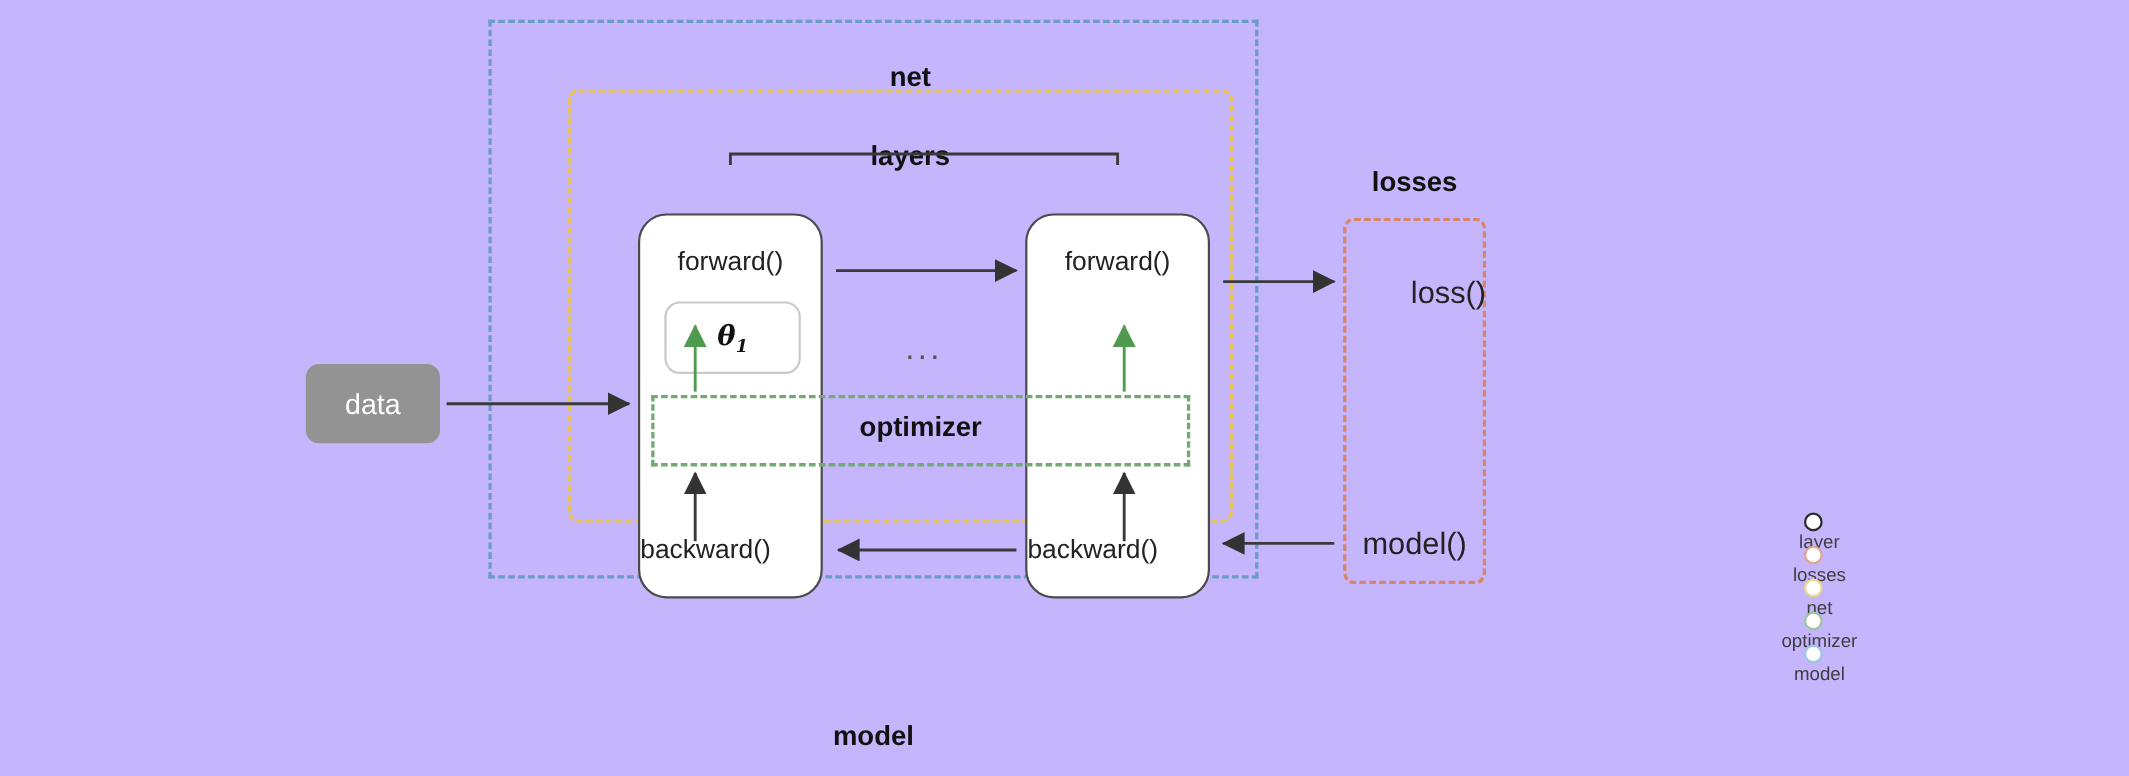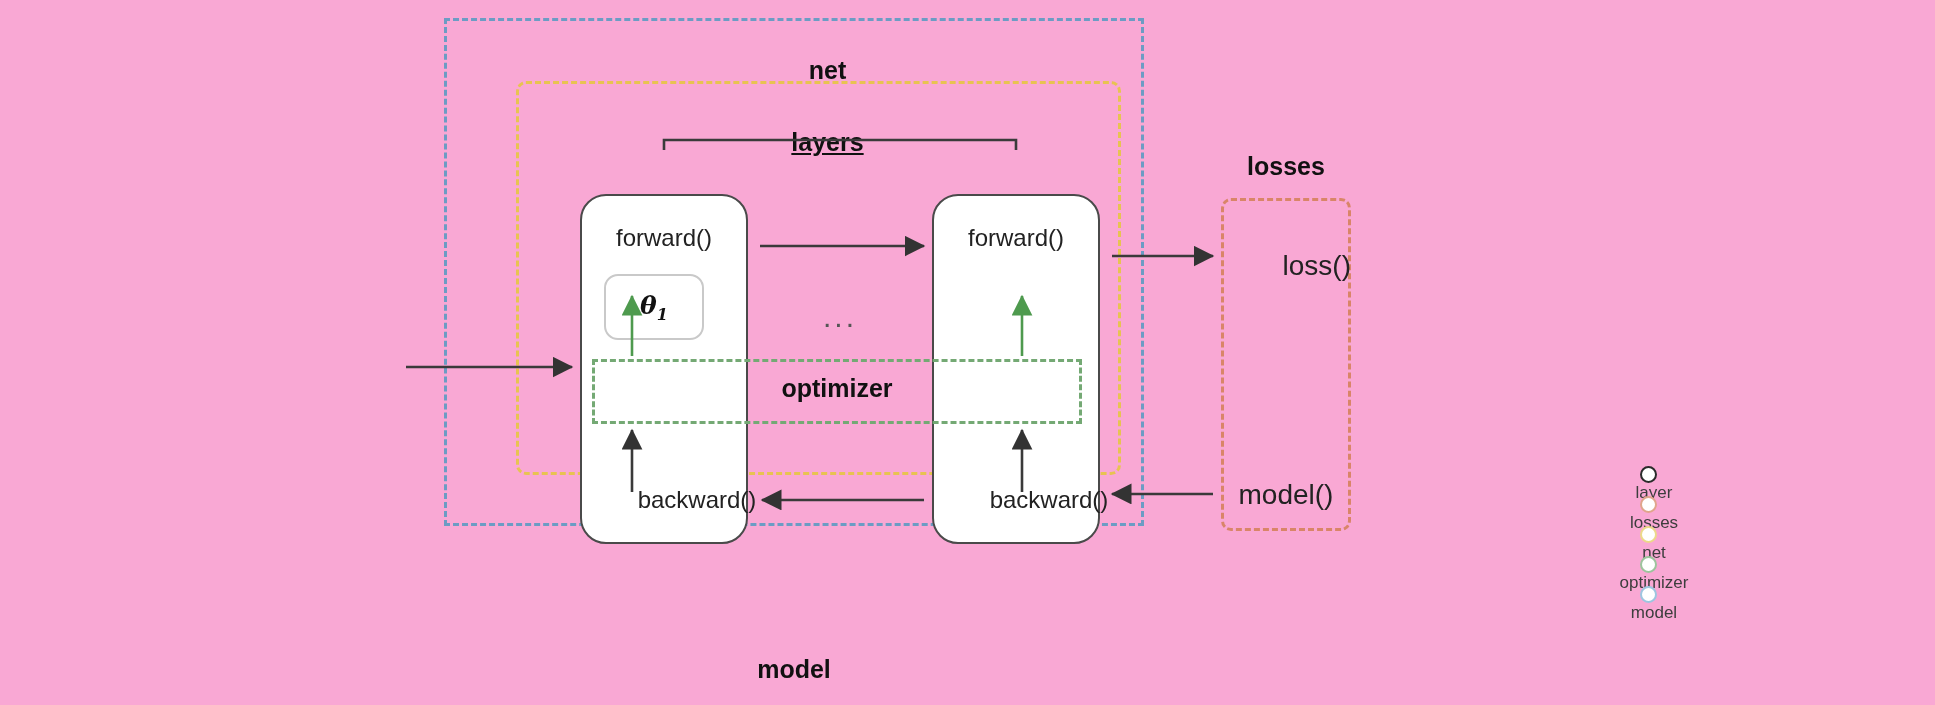--- a/index.html
+++ b/index.html
@@ -1,46 +1,46 @@
 <!DOCTYPE html>
 <html><head>
 <meta charset="utf-8">
 <style>
   html,body{margin:0;padding:0;background:#ffffff;}
   body{width:1935px;height:705px;font-family:"Liberation Sans",sans-serif;color:#1a1a1a;overflow:hidden;}
-  #stage{position:relative;width:1935px;height:705px;background:#f9a8d4;}
+  #stage{position:relative;width:1935px;height:705px;background:#c4b5fd;}
 
   .abs{position:absolute;}
 
   
   .dash-box{position:absolute;box-sizing:border-box;background:transparent;}
   #model-box{left:444px;top:18px;width:700px;height:508px;border:3px dashed #6c9cc4;}
   #net-box{left:516px;top:81px;width:605px;height:394px;border:3px dashed #e8c351;border-radius:10px;}
   #optimizer-box{left:592px;top:359px;width:490px;height:65px;border:3px dashed #74a974;}
   #losses-box{left:1221px;top:198px;width:130px;height:333px;border:3px dashed #d98568;border-radius:10px;}
 
   
   .cap{position:absolute;font-weight:bold;color:#111;white-space:nowrap;}
   #cap-net{left:0;top:56px;width:1935px;text-align:center;font-size:25px;}
   #cap-net span{position:relative;left:-140px;}
   #cap-layers{left:0;top:128px;width:1935px;text-align:center;font-size:25px;}
-  #cap-layers span{position:relative;left:-140px;text-decoration:underline;}
+  #cap-layers span{position:relative;left:-140px;}
   #cap-model{left:444px;top:655px;width:700px;text-align:center;font-size:25px;}
   #cap-losses{left:1221px;top:152px;width:130px;text-align:center;font-size:25px;}
   #cap-optimizer{left:592px;top:374px;width:490px;text-align:center;font-size:25px;}
 
   
   .layer-card{position:absolute;box-sizing:border-box;border:2.5px solid #4a4a4a;border-radius:26px;background:#fff;}
   #layer-1{left:580px;top:194px;width:168px;height:350px;}
   #layer-2{left:932px;top:194px;width:168px;height:350px;}
 
   .fwd-label{position:absolute;top:28px;left:0;width:100%;text-align:center;font-size:24px;color:#222;}
-  .bwd-label{position:absolute;bottom:28px;left:0;width:100%;text-align:center;font-size:24px;color:#222;margin-left:33px;}
+  .bwd-label{position:absolute;bottom:28px;left:0;width:100%;text-align:left;font-size:24px;color:#222;}
 
-  .theta-card{position:absolute;left:22px;top:78px;width:100px;height:66px;box-sizing:border-box;
+  .theta-card{position:absolute;left:22px;top:78px;width:124px;height:66px;box-sizing:border-box;
               border:2px solid #c9c9c9;border-radius:14px;background:#fff;
               display:flex;align-items:center;justify-content:center;}
   .theta{font-family:"DejaVu Serif",serif;font-weight:bold;font-style:italic;font-size:25px;color:#111;}
   .theta sub{font-size:16px;font-style:italic;font-weight:bold;}
 
   
   #ellipsis{left:748px;top:300px;width:184px;text-align:center;font-size:30px;color:#555;letter-spacing:3px;}
 
   
   #data-box{left:278px;top:331px;width:122px;height:72px;background:#939393;border-radius:12px;
@@ -70,20 +70,23 @@
 
   <div class="dash-box" id="net-box"></div>
 
   <div class="dash-box" id="losses-box"></div>
 
   <div class="cap" id="cap-net"><span>net</span></div>
   <div class="cap" id="cap-layers"><span>layers</span></div>
   <div class="cap" id="cap-model">model</div>
   <div class="cap" id="cap-losses">losses</div>
 
+  <div class="abs" id="data-box">
+    <span class="lbl">data</span>
+  </div>
 
   <div class="layer-card" id="layer-1">
     <div class="fwd-label">forward()</div>
     <div class="theta-card">
       <span class="theta"><span>θ</span><sub>1</sub></span>
     </div>
     <div class="bwd-label">backward()</div>
   </div>
 
   <div class="layer-card" id="layer-2">

